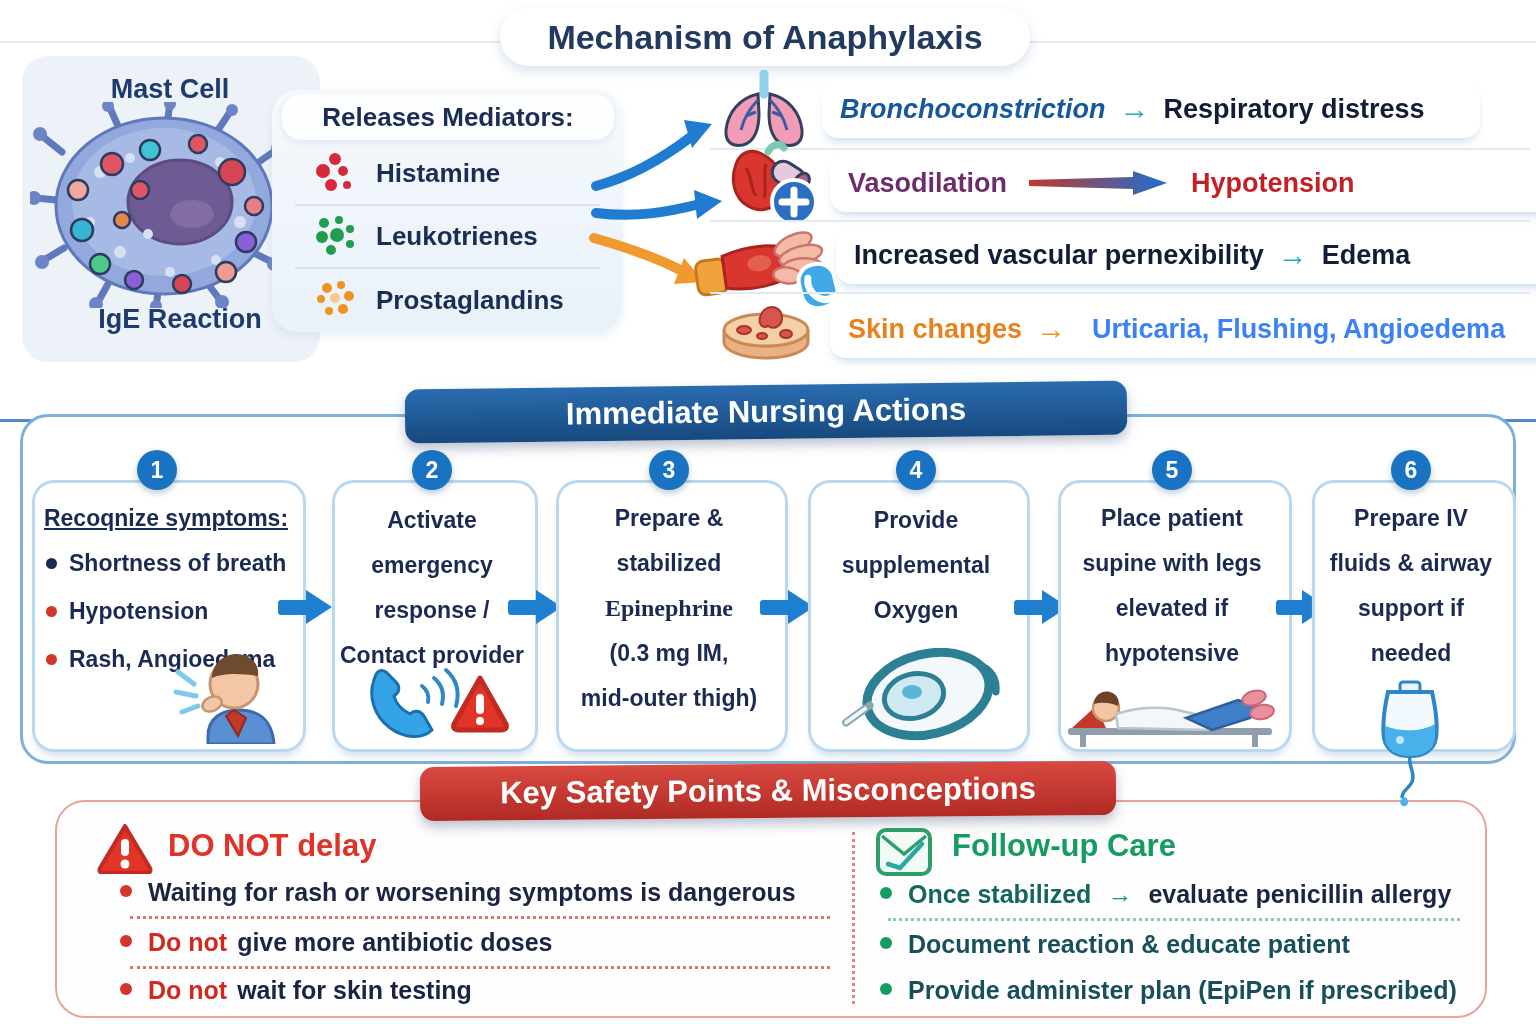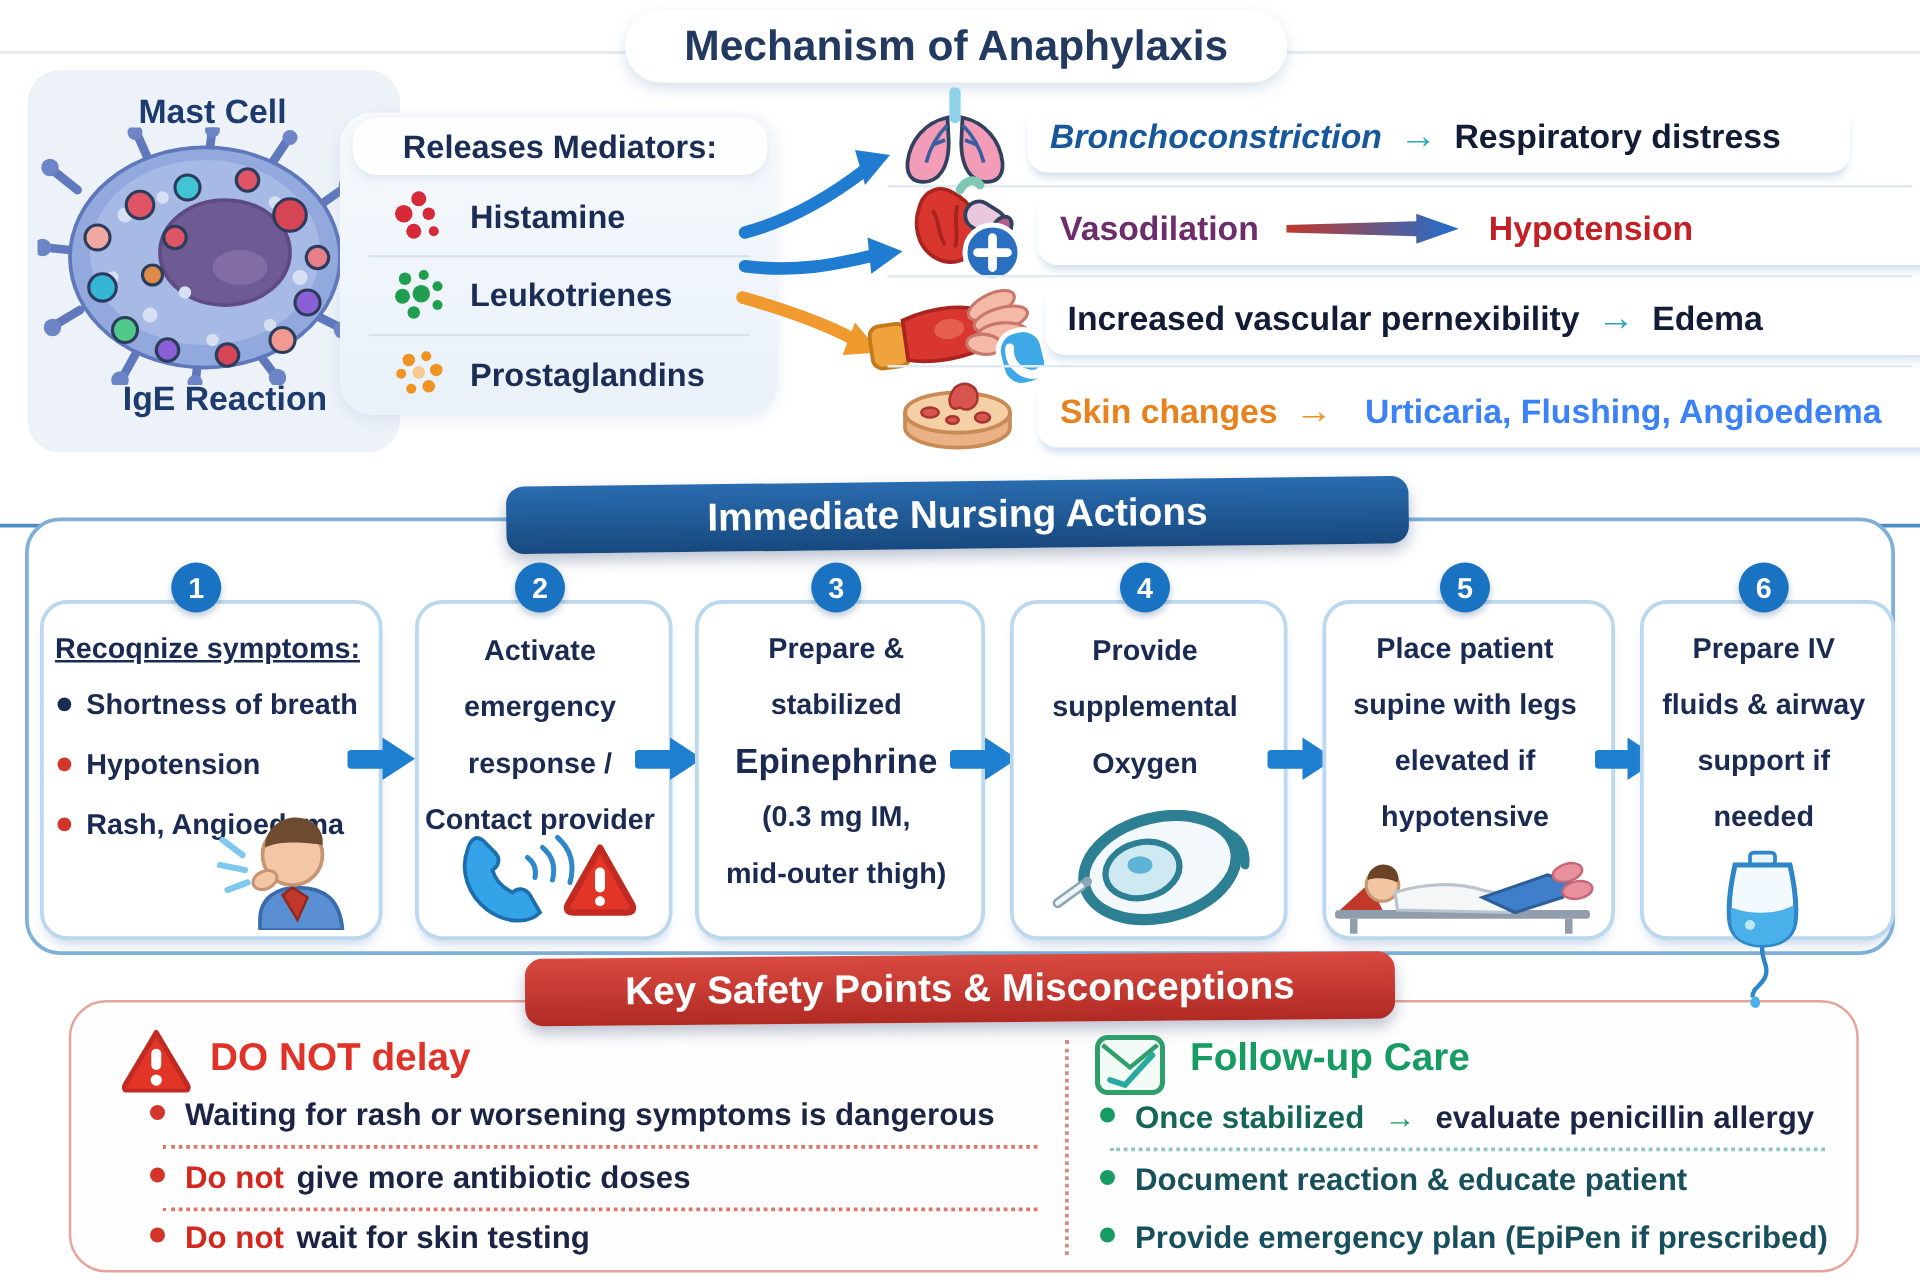--- a/index.html
+++ b/index.html
@@ -29,21 +29,21 @@
   .outer-box{border:3px solid #7fb0da;border-radius:28px;background:#ffffff;}
   .banner{display:flex;align-items:center;justify-content:center;color:#fff;font-weight:800;
     border-radius:14px;box-shadow:0 6px 12px rgba(60,80,120,.35);}
   .banner-blue{background:linear-gradient(180deg,#2a6cb0,#17497e);font-size:31px;transform:rotate(-.7deg);}
   .banner-red{background:linear-gradient(180deg,#d94a40,#b02a24);font-size:31px;transform:rotate(-.5deg);}
   .card{border:3px solid #bcd8ee;border-radius:22px;background:#ffffff;box-shadow:0 7px 9px -4px rgba(150,180,215,.5);}
   .badge{width:40px;height:40px;border-radius:50%;background:#1a72c2;color:#fff;display:flex;align-items:center;
     justify-content:center;font-size:23px;font-weight:800;box-shadow:0 3px 6px rgba(30,70,120,.3);}
   .card-lines{display:flex;flex-direction:column;align-items:center;}
   .card-line{font-size:23px;font-weight:800;color:#1b2a52;line-height:45px;white-space:nowrap;}
-  .card-line.big{font-size:28px;}
+  .card-line.big{font-size:24px;font-family:Liberation Serif, serif;}
   .step-arrow{width:0;height:0;border-top:17px solid transparent;border-bottom:17px solid transparent;
     border-left:26px solid #1e7fd0;}
   .step-arrow-tail{height:15px;background:#1e7fd0;border-radius:3px;}
   .sym-row{display:flex;align-items:center;gap:12px;}
   .sym-dot{width:11px;height:11px;border-radius:50%;flex:0 0 auto;}
   .sym-text{font-size:23px;font-weight:800;color:#1b2a52;white-space:nowrap;}
   
   .bottom-box{border:2px solid #e7a49b;border-radius:30px;background:#fffefe;}
   .sec-head{font-size:31px;font-weight:800;}
   .bullet-row{display:flex;align-items:baseline;gap:16px;}
@@ -449,16 +449,16 @@
   </div>
   <div class="abs dotted-u-teal" style="left:888px;top:918px;width:572px;"></div>
 
   <div class="abs bullet-row" style="left:880px;top:930px;">
     <span class="b-dot" style="background:#169c62;"></span>
     <span class="b-text" style="color:#17505c;">Document reaction &amp; educate patient</span>
   </div>
 
   <div class="abs bullet-row" style="left:880px;top:976px;">
     <span class="b-dot" style="background:#169c62;"></span>
-    <span class="b-text" style="color:#17505c;">Provide emergency plan (EpiPen if prescribed)</span>
+    <span class="b-text" style="color:#17505c;">Provide administer plan (EpiPen if prescribed)</span>
   </div>
 
 </div>
 
 </body></html>

